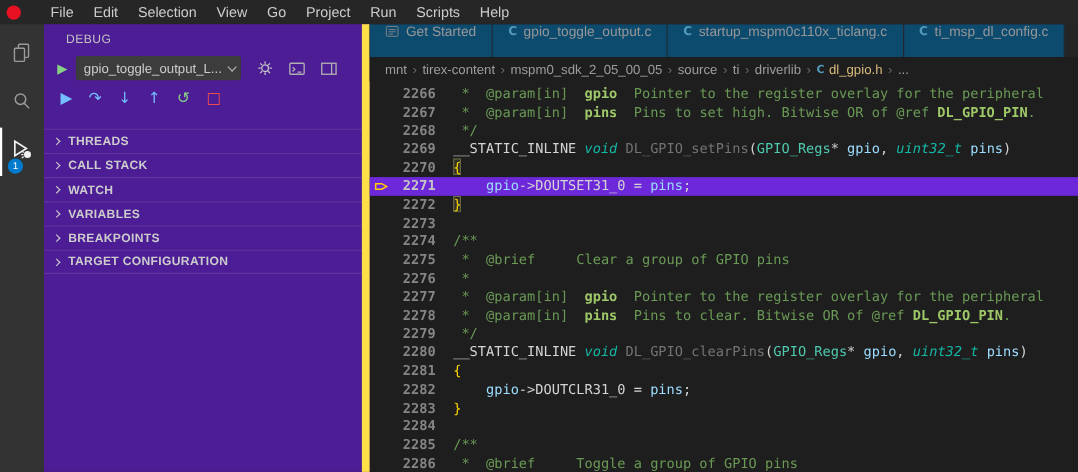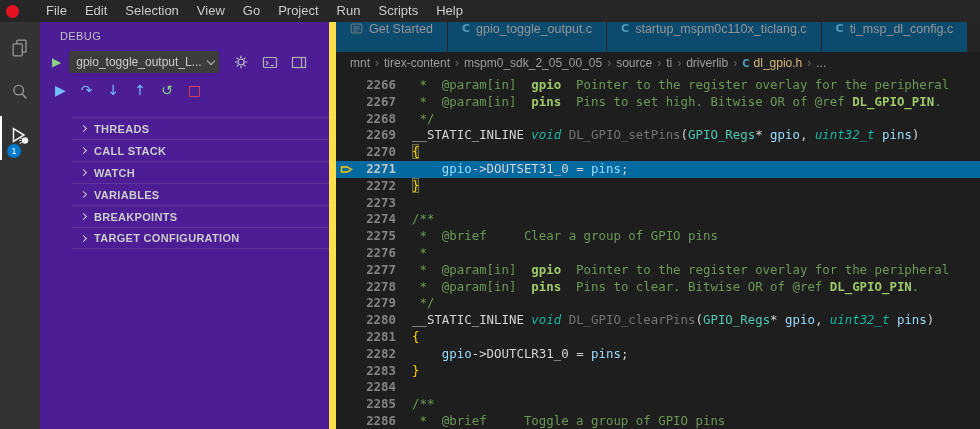--- a/index.html
+++ b/index.html
@@ -28,21 +28,21 @@
   .launch-row{display:flex;align-items:center;height:30px;padding:0 8px 0 12px;}
   .start-icon{color:#89d185;font-size:12px;margin-right:8px;}
   .launch-select{width:150px;height:22px;background:#3c3c3c;border-radius:2px;color:#cccccc;font-size:12px;
     display:flex;align-items:center;justify-content:space-between;padding:0 7px;white-space:nowrap;overflow:hidden;}
   .chev-down{width:6px;height:6px;border-right:1px solid #bbbbbb;border-bottom:1px solid #bbbbbb;
     transform:rotate(45deg);margin-top:-3px;flex:none;margin-left:6px;}
   .launch-icons{display:flex;align-items:center;gap:13px;margin-left:14px;}
   .launch-icons span{display:flex;align-items:center;}
   .debug-controls{display:flex;align-items:center;gap:15px;height:26px;padding-left:15px;}
   .dbg-icon{font-size:14px;line-height:1;cursor:default;font-family:"DejaVu Sans",sans-serif;}
-  .sections{margin-top:14px;padding-left:32px;}
+  .sections{margin-top:14px;}
   .section{height:22px;display:flex;align-items:center;gap:8px;padding-left:9px;
     border-top:1px solid rgba(204,204,204,.14);font-size:11px;font-weight:bold;color:#cccccc;letter-spacing:.3px;cursor:default;}
   .section:last-child{border-bottom:1px solid rgba(204,204,204,.14);align-items:center;}
   .chev-right{width:5px;height:5px;border-right:1px solid #cccccc;border-bottom:1px solid #cccccc;
     transform:rotate(-45deg);flex:none;}
 
   
   .editor{flex:1;display:flex;flex-direction:column;min-width:0;}
   .tabbar{height:30px;background:#252526;display:flex;flex:none;overflow:hidden;}
   .tab{height:30px;background:#0c4a6e;border-right:1px solid #252526;display:flex;align-items:flex-start;gap:6px;
@@ -52,21 +52,21 @@
     padding-left:14px;background:#1e1e1e;flex:none;white-space:nowrap;overflow:hidden;}
   .bc-sep{margin:0 5px;color:#6a6a6a;}
   .bc-item{cursor:default;display:flex;align-items:center;gap:4px;}
   .bc-item.file{color:#d7ba7d;}
   .bc-ci{font-size:10px;}
 
   
   .code{flex:1;font-family:"DejaVu Sans Mono",monospace;font-size:12.4px;line-height:16.8px;
     padding-top:3px;overflow:hidden;}
   .line{display:flex;height:16.8px;align-items:center;}
-  .line.hl{background:#0369a1;}
+  .line.hl{background:#6d28d9;}
   .arrow-slot{width:20px;flex:none;display:flex;align-items:center;justify-content:center;}
   .lnum{width:40px;flex:none;text-align:right;color:#858585;font-weight:bold;}
   .line.hl .lnum{color:#c6c6c6;}
   .lcode{white-space:pre;padding-left:16px;}
 
   .tok-cm{color:#6a9955;}
   .tok-cmb{color:#9fc969;font-weight:bold;}
   .tok-kw{color:#14b8a6;font-style:italic;}
   .tok-fn{color:#737373;}
   .tok-ty{color:#4ec9b0;}

